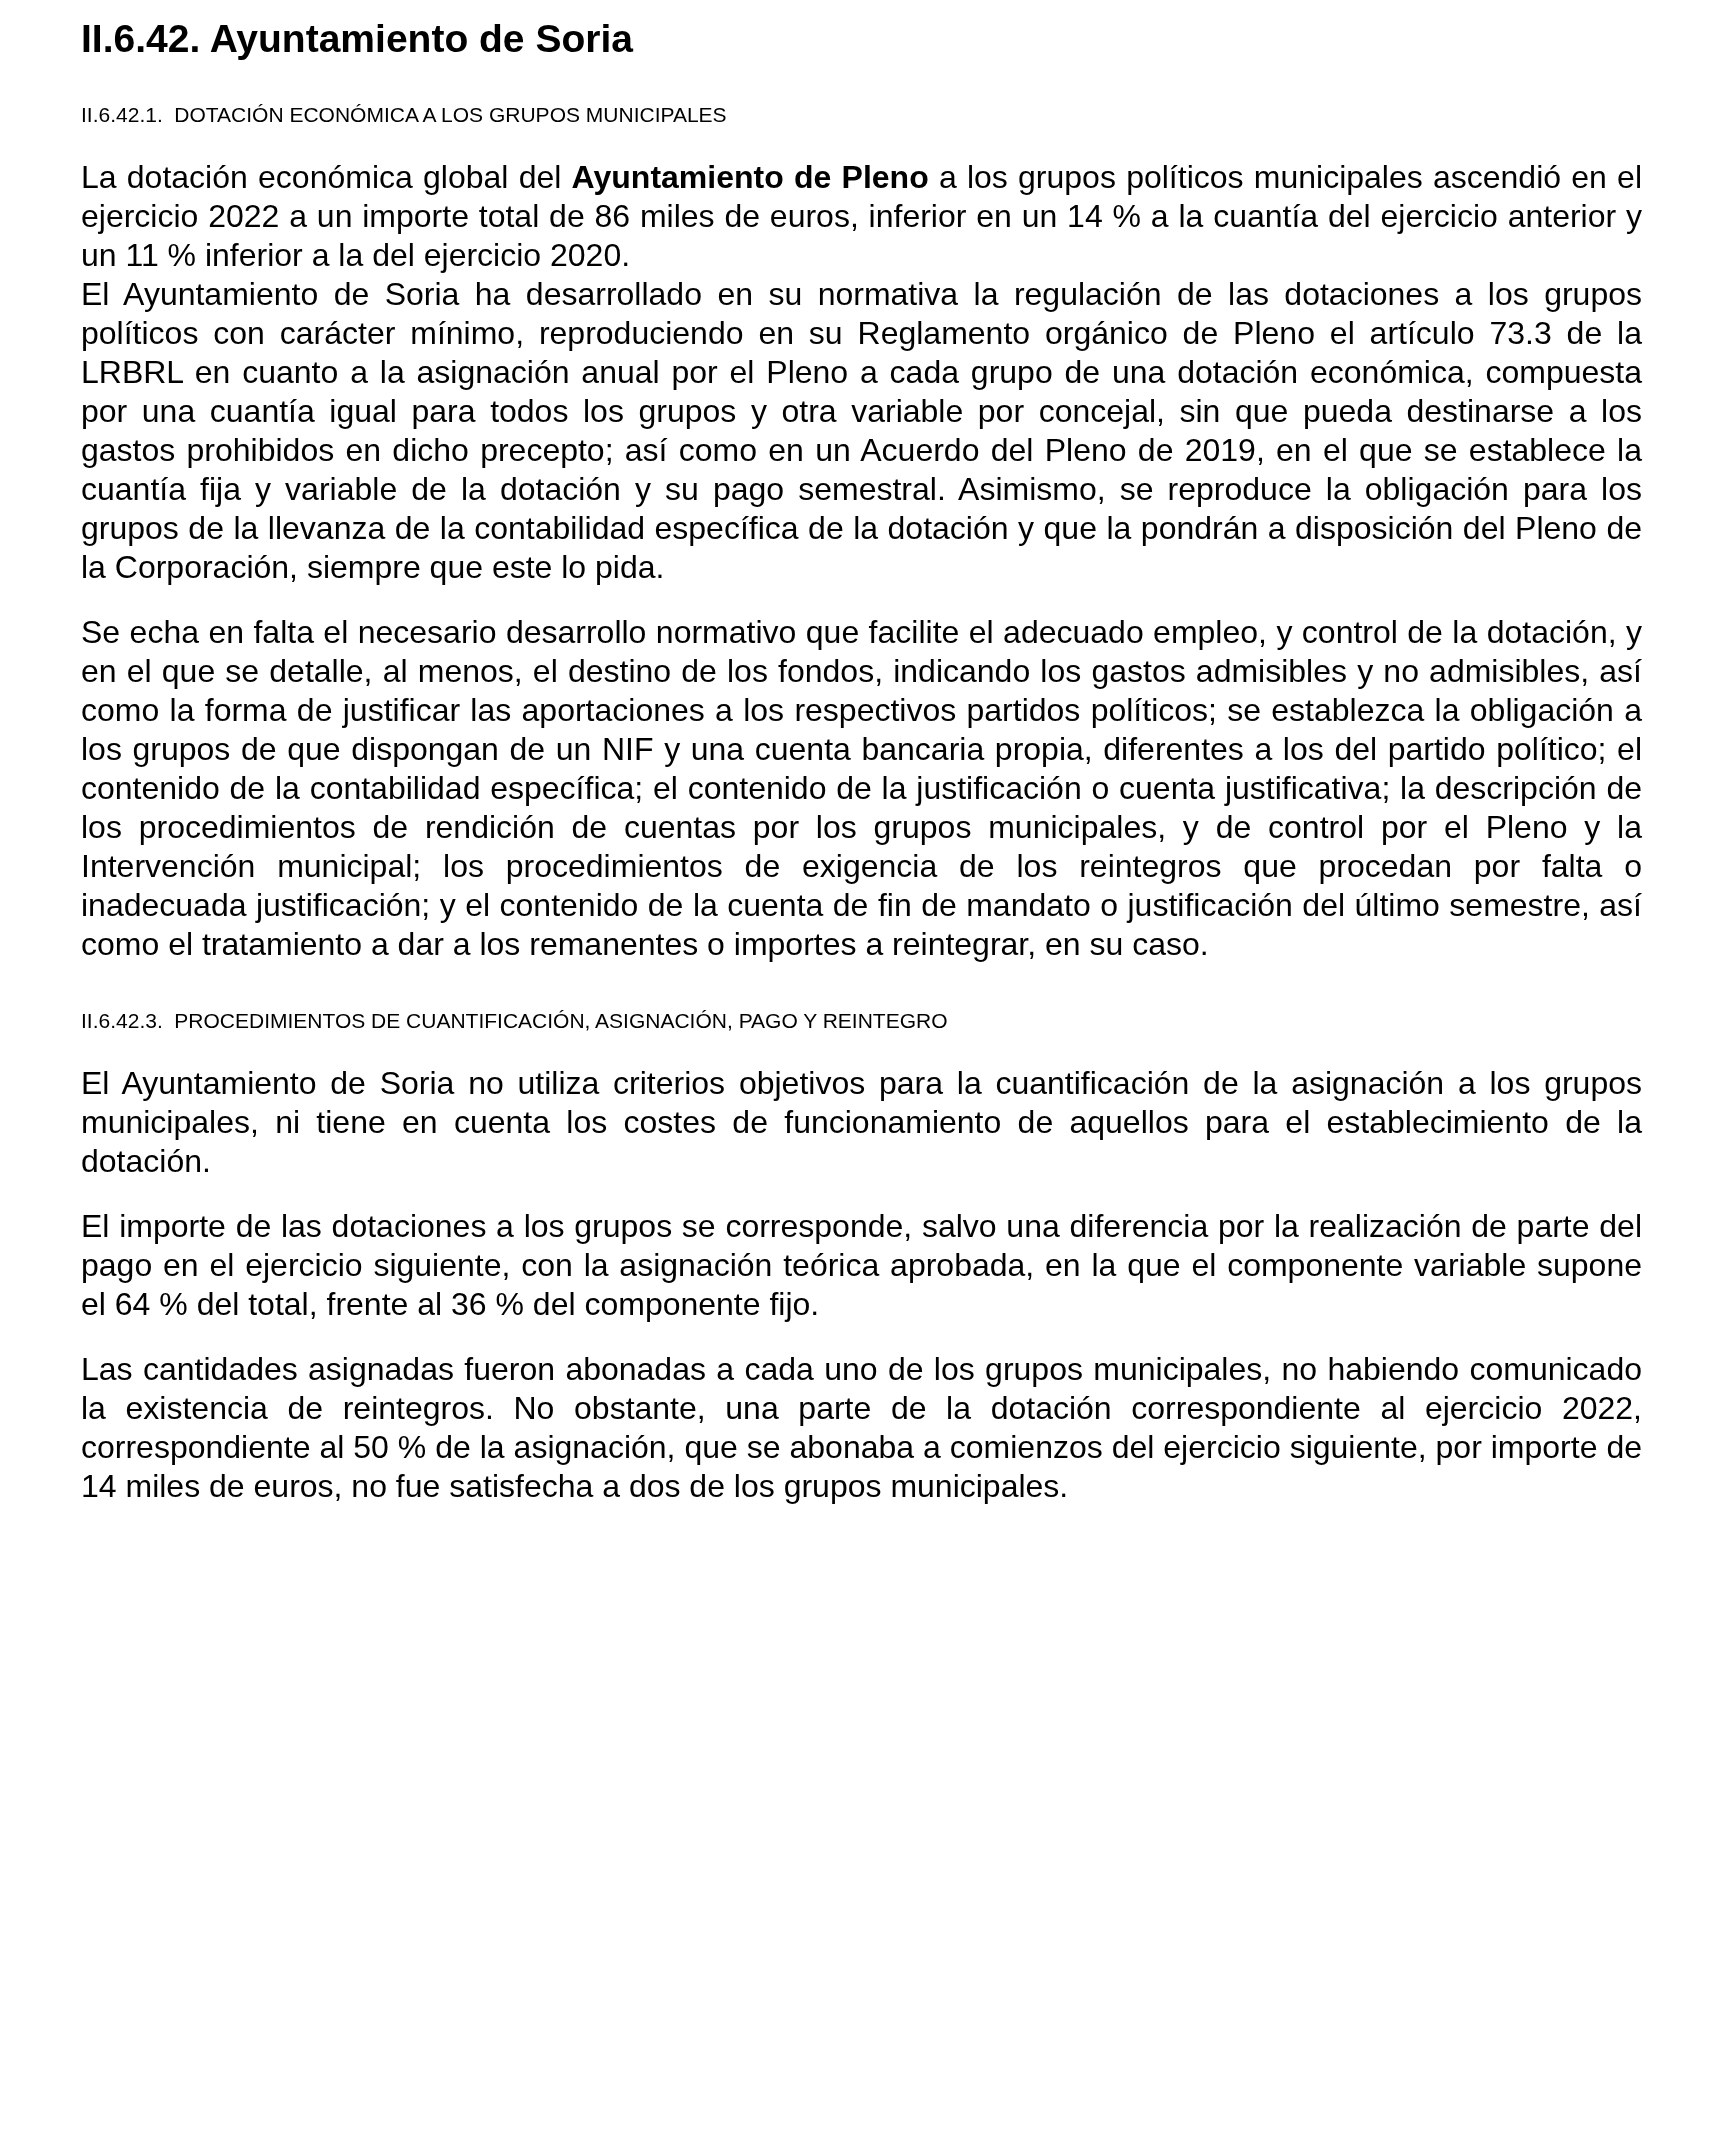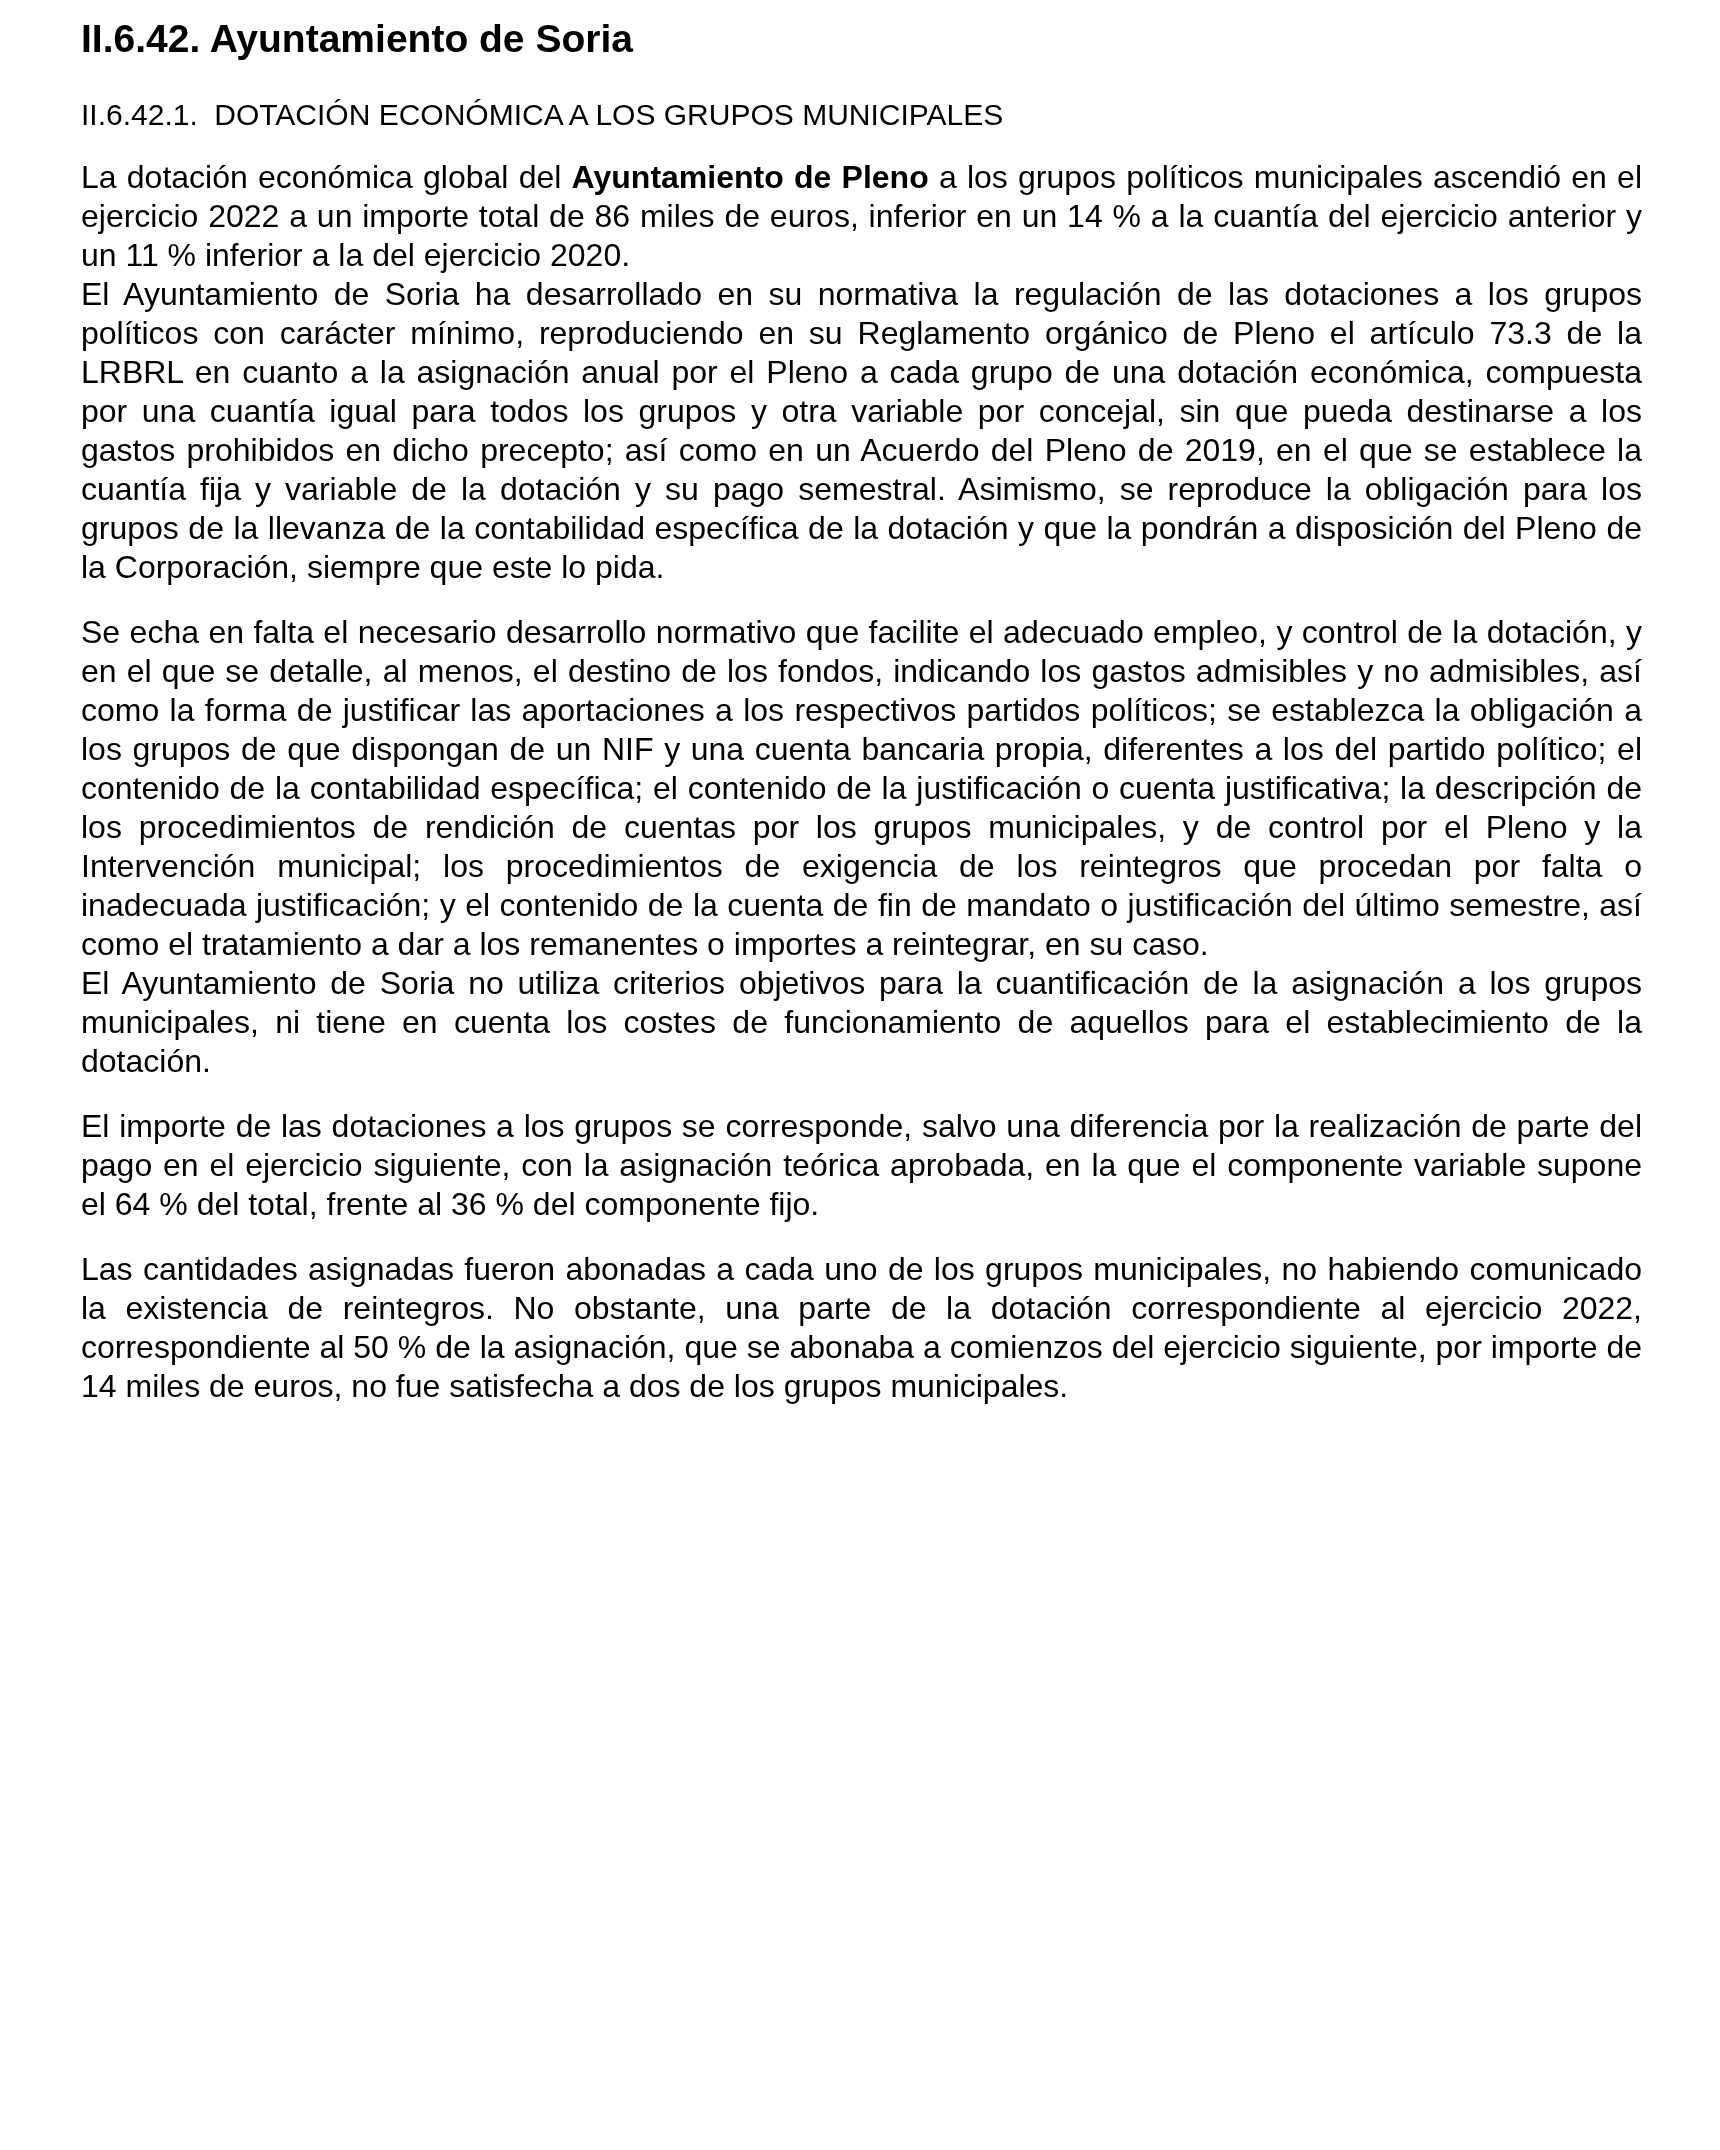--- a/index.html
+++ b/index.html
@@ -18,21 +18,21 @@
     font-size: 32px;
     line-height: 39px;
   }
   .doc-title {
     font-size: 39px;
     font-weight: bold;
     margin: 0 0 27.5px 0;
     line-height: 39px;
   }
   .section-heading {
-    font-size: 30px;
+    font-size: 21px;
     font-weight: normal;
     margin: 37px 0 24px 0;
     line-height: 39px;
   }
   .sec-num {
     display: inline-block;
     margin-right: 0.55em;
   }
   .para {
     text-align: justify;
@@ -62,20 +62,23 @@
   </section>
 
   <section>
 
     <p class="para">El Ayuntamiento de Soria ha desarrollado en su normativa la regulación de las dotaciones a los grupos políticos con carácter mínimo, reproduciendo en su Reglamento orgánico de Pleno el artículo 73.3 de la LRBRL en cuanto a la asignación anual por el Pleno a cada grupo de una dotación económica, compuesta por una cuantía igual para todos los grupos y otra variable por concejal, sin que pueda destinarse a los gastos prohibidos en dicho precepto; así como en un Acuerdo del Pleno de 2019, en el que se establece la cuantía fija y variable de la dotación y su pago semestral. Asimismo, se reproduce la obligación para los grupos de la llevanza de la contabilidad específica de la dotación y que la pondrán a disposición del Pleno de la Corporación, siempre que este lo pida.</p>
 
     <p class="para">Se echa en falta el necesario desarrollo normativo que facilite el adecuado empleo, y control de la dotación, y en el que se detalle, al menos, el destino de los fondos, indicando los gastos admisibles y no admisibles, así como la forma de justificar las aportaciones a los respectivos partidos políticos; se establezca la obligación a los grupos de que dispongan de un NIF y una cuenta bancaria propia, diferentes a los del partido político; el contenido de la contabilidad específica; el contenido de la justificación o cuenta justificativa; la descripción de los procedimientos de rendición de cuentas por los grupos municipales, y de control por el Pleno y la Intervención municipal; los procedimientos de exigencia de los reintegros que procedan por falta o inadecuada justificación; y el contenido de la cuenta de fin de mandato o justificación del último semestre, así como el tratamiento a dar a los remanentes o importes a reintegrar, en su caso.</p>
   </section>
 
   <section>
+    <h2 class="section-heading">
+      <span class="sec-num">II.6.42.3.</span><span class="sec-title">PROCEDIMIENTOS DE CUANTIFICACIÓN, ASIGNACIÓN, PAGO Y REINTEGRO</span>
+    </h2>
 
     <p class="para">El Ayuntamiento de Soria no utiliza criterios objetivos para la cuantificación de la asignación a los grupos municipales, ni tiene en cuenta los costes de funcionamiento de aquellos para el establecimiento de la dotación.</p>
 
     <p class="para">El importe de las dotaciones a los grupos se corresponde, salvo una diferencia por la realización de parte del pago en el ejercicio siguiente, con la asignación teórica aprobada, en la que el componente variable supone el 64 % del total, frente al 36 % del componente fijo.</p>
 
 
     <p class="para">Las cantidades asignadas fueron abonadas a cada uno de los grupos municipales, no habiendo comunicado la existencia de reintegros. No obstante, una parte de la dotación correspondiente al ejercicio 2022, correspondiente al 50 % de la asignación, que se abonaba a comienzos del ejercicio siguiente, por importe de 14 miles de euros, no fue satisfecha a dos de los grupos municipales.</p>
   </section>
 
 </div>

